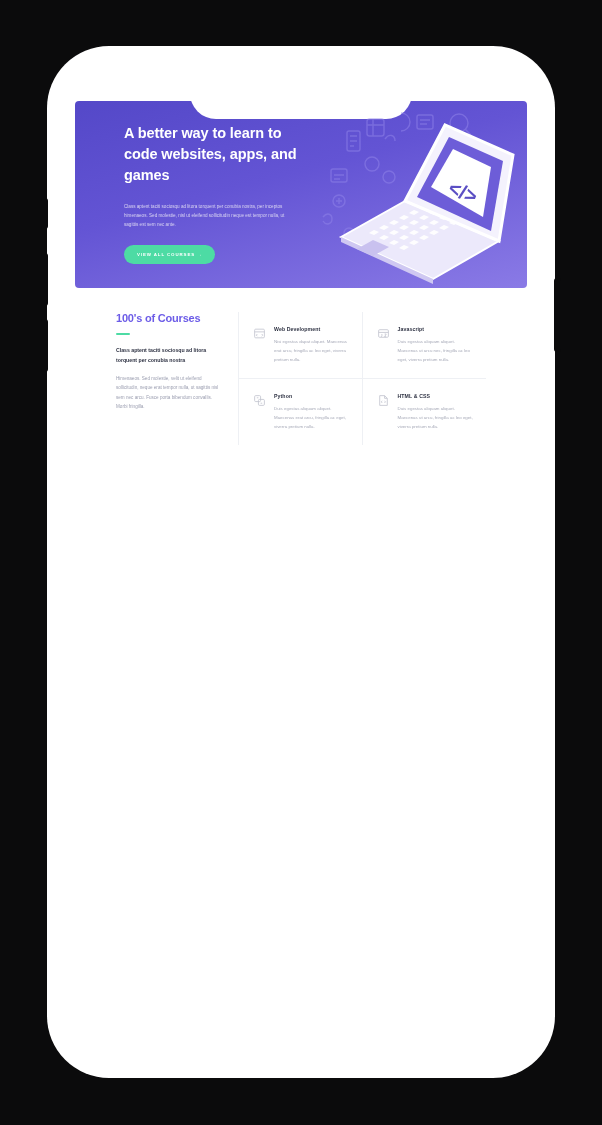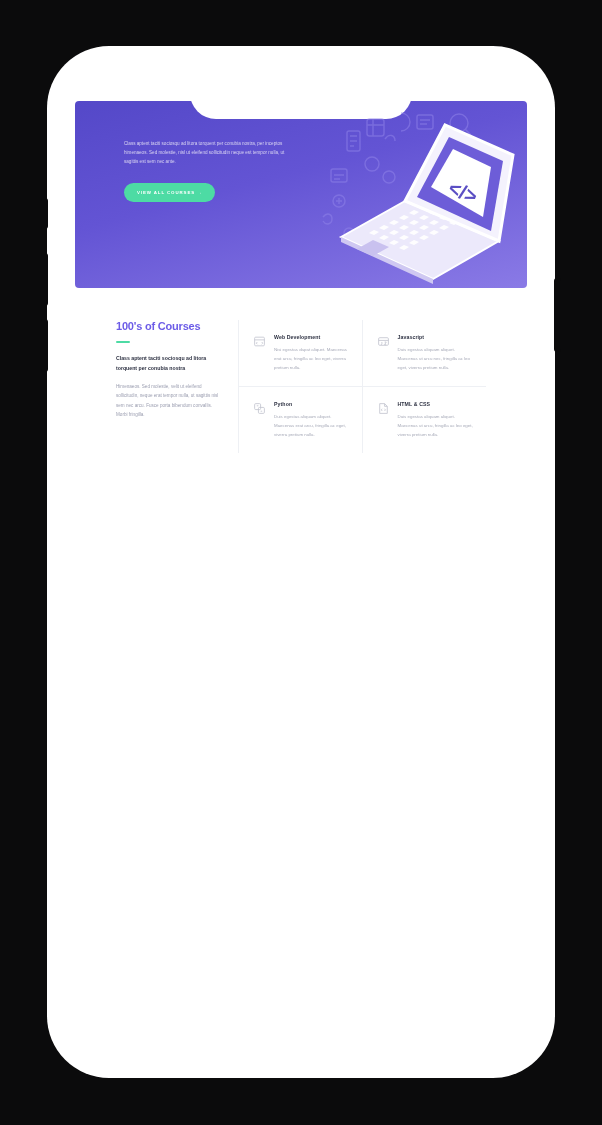--- a/index.html
+++ b/index.html
@@ -57,21 +57,21 @@
     background:#4ddba4;color:#ffffff;border:none;border-radius:999px;
     padding:7px 13px;font-size:4.4px;font-weight:700;letter-spacing:0.9px;
     font-family:inherit;cursor:pointer;
   }
 
   
   .illus{position:absolute;right:4px;top:8px;width:210px;height:175px;z-index:2;}
 
   
   .courses{
-    display:flex;margin:32px 49px 0 49px;gap:4px;
+    display:flex;margin:24px 49px 0 49px;gap:4px;
   }
   .courses-left{width:118px;padding-right:14px;box-sizing:border-box;}
   .courses-left h2{
     margin:0;font-size:11px;font-weight:700;color:#6c5ce7;letter-spacing:-0.2px;
   }
   .rule{width:14px;height:2px;background:#4ddba4;margin:9px 0 11px 0;border-radius:2px;}
   .courses-left h3{
     margin:0;font-size:5.2px;line-height:1.85;font-weight:700;color:#2d3142;
   }
   .courses-left p{
@@ -182,20 +182,21 @@
           <g>
             <path d="M92 92 L132 16 L200 46 L186 132 Z" fill="#f4f2fd"></path>
             <path d="M92 92 L132 16 L200 46 L186 132 Z" fill="none" stroke="#ffffff" stroke-width="3"></path>
             <path d="M104 88 L136 28 L190 52 L178 122 Z" fill="#6d5dd8"></path>
             <path d="M118 78 L140 40 L178 58 L170 108 Z" fill="#ffffff"></path>
             <text x="134" y="84" font-family="Liberation Sans, sans-serif" font-size="20" font-weight="700" fill="#5b4fc4" transform="rotate(22 134 84)">&lt;/&gt;</text>
           </g>
         </svg>
 
         <div class="hero-inner">
+          <h1>A better way to learn to code websites, apps, and games</h1>
           <p>Class aptent taciti sociosqu ad litora torquent per conubia nostra, per inceptos himenaeos. Sed molestie, nisl ut eleifend sollicitudin neque est tempor nulla, ut sagittis est sem nec ante.</p>
           <button class="cta">VIEW ALL COURSES →</button>
         </div>
       </section>
 
       <section class="courses">
 
         <div class="courses-left">
           <h2>100's of Courses</h2>
           <div class="rule"></div>

